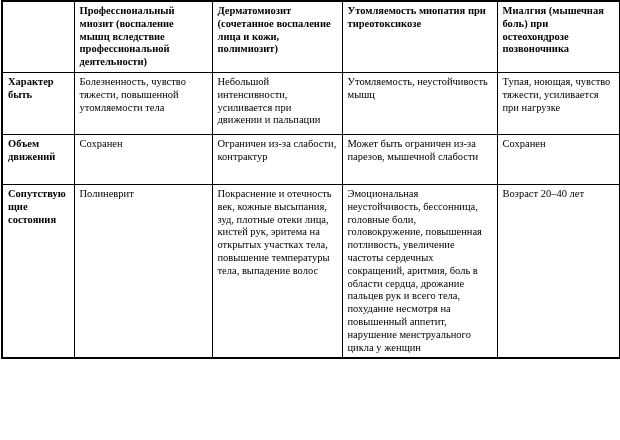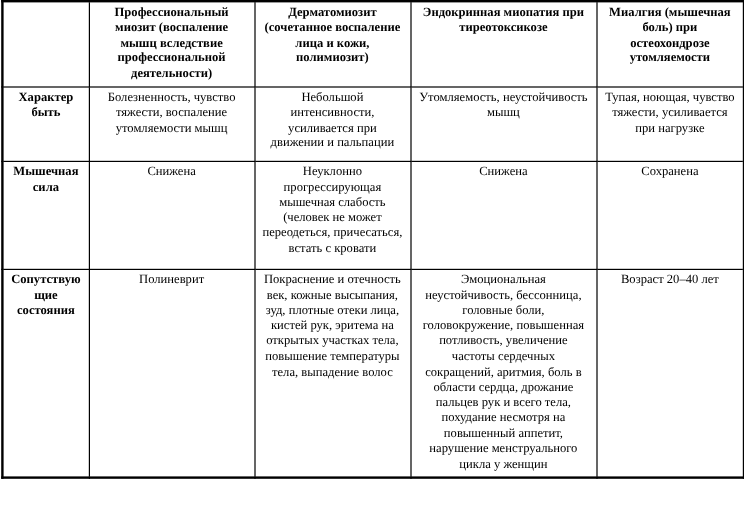--- a/index.html
+++ b/index.html
@@ -19,21 +19,21 @@
   table.cmp {
     border-collapse: collapse;
     table-layout: fixed;
     width: 618px;
     margin: 0 1px;
     border: 2px solid #000000;
   }
   table.cmp th, table.cmp td {
     border: 1px solid #000000;
     vertical-align: top;
-    text-align: center;
+    text-align: left;
     padding: 3px 5px 3px 5px;
     font-size: 10.5px;
     line-height: 1.22;
     overflow-wrap: break-word;
     word-wrap: break-word;
     box-sizing: border-box;
   }
   table.cmp thead th {
     font-weight: bold;
   }
@@ -63,38 +63,38 @@
       <col style="width:138px">
       <col style="width:130px">
       <col style="width:155px">
       <col style="width:123px">
     </colgroup>
     <thead>
       <tr class="r-header">
         <th></th>
         <th>Профессиональный миозит (воспаление мышц вследствие профессиональной деятельности)</th>
         <th>Дерматомиозит (сочетанное воспаление лица и кожи, полимиозит)</th>
-        <th>Эндокринная миопатия при тиреотоксикозе</th>
-        <th>Миалгия (мышечная боль) при остеохондрозе утомляемости</th>
+        <th>Утомляемость миопатия при тиреотоксикозе</th>
+        <th>Миалгия (мышечная боль) при остеохондрозе позвоночника</th>
       </tr>
     </thead>
     <tbody>
       <tr class="r-pain">
         <th>Характер быть</th>
-        <td>Болезненность, чувство тяжести, воспаление утомляемости мышц</td>
+        <td>Болезненность, чувство тяжести, повышенной утомляемости тела</td>
         <td>Небольшой интенсивности, усиливается при движении и пальпации</td>
         <td>Утомляемость, неустойчивость мышц</td>
         <td>Тупая, ноющая, чувство тяжести, усиливается при нагрузке</td>
       </tr>
-      <tr class="r-strength">
-        <th>Мышечная сила</th>
-        <td>Снижена</td>
-        <td>Неуклонно прогрессирующая мышечная слабость (человек не может переодеться, причесаться, встать с кровати</td>
-        <td>Снижена</td>
-        <td>Сохранена</td>
+      <tr class="r-motion">
+        <th>Объем движений</th>
+        <td>Сохранен</td>
+        <td>Ограничен из-за слабости, контрактур</td>
+        <td>Может быть ограничен из-за парезов, мышечной слабости</td>
+        <td>Сохранен</td>
       </tr>
       <tr class="r-assoc">
         <th>Сопутствующие состояния</th>
         <td>Полиневрит</td>
         <td class="dense">Покраснение и отечность век, кожные высыпания, зуд, плотные отеки лица, кистей рук, эритема на открытых участках тела, повышение температуры тела, выпадение волос</td>
         <td class="dense">Эмоциональная неустойчивость, бессонница, головные боли, головокружение, повышенная потливость, увеличение частоты сердечных сокращений, аритмия, боль в области сердца, дрожание пальцев рук и всего тела, похудание несмотря на повышенный аппетит, нарушение менструального цикла у женщин</td>
         <td>Возраст 20–40 лет</td>
       </tr>
     </tbody>
   </table>

